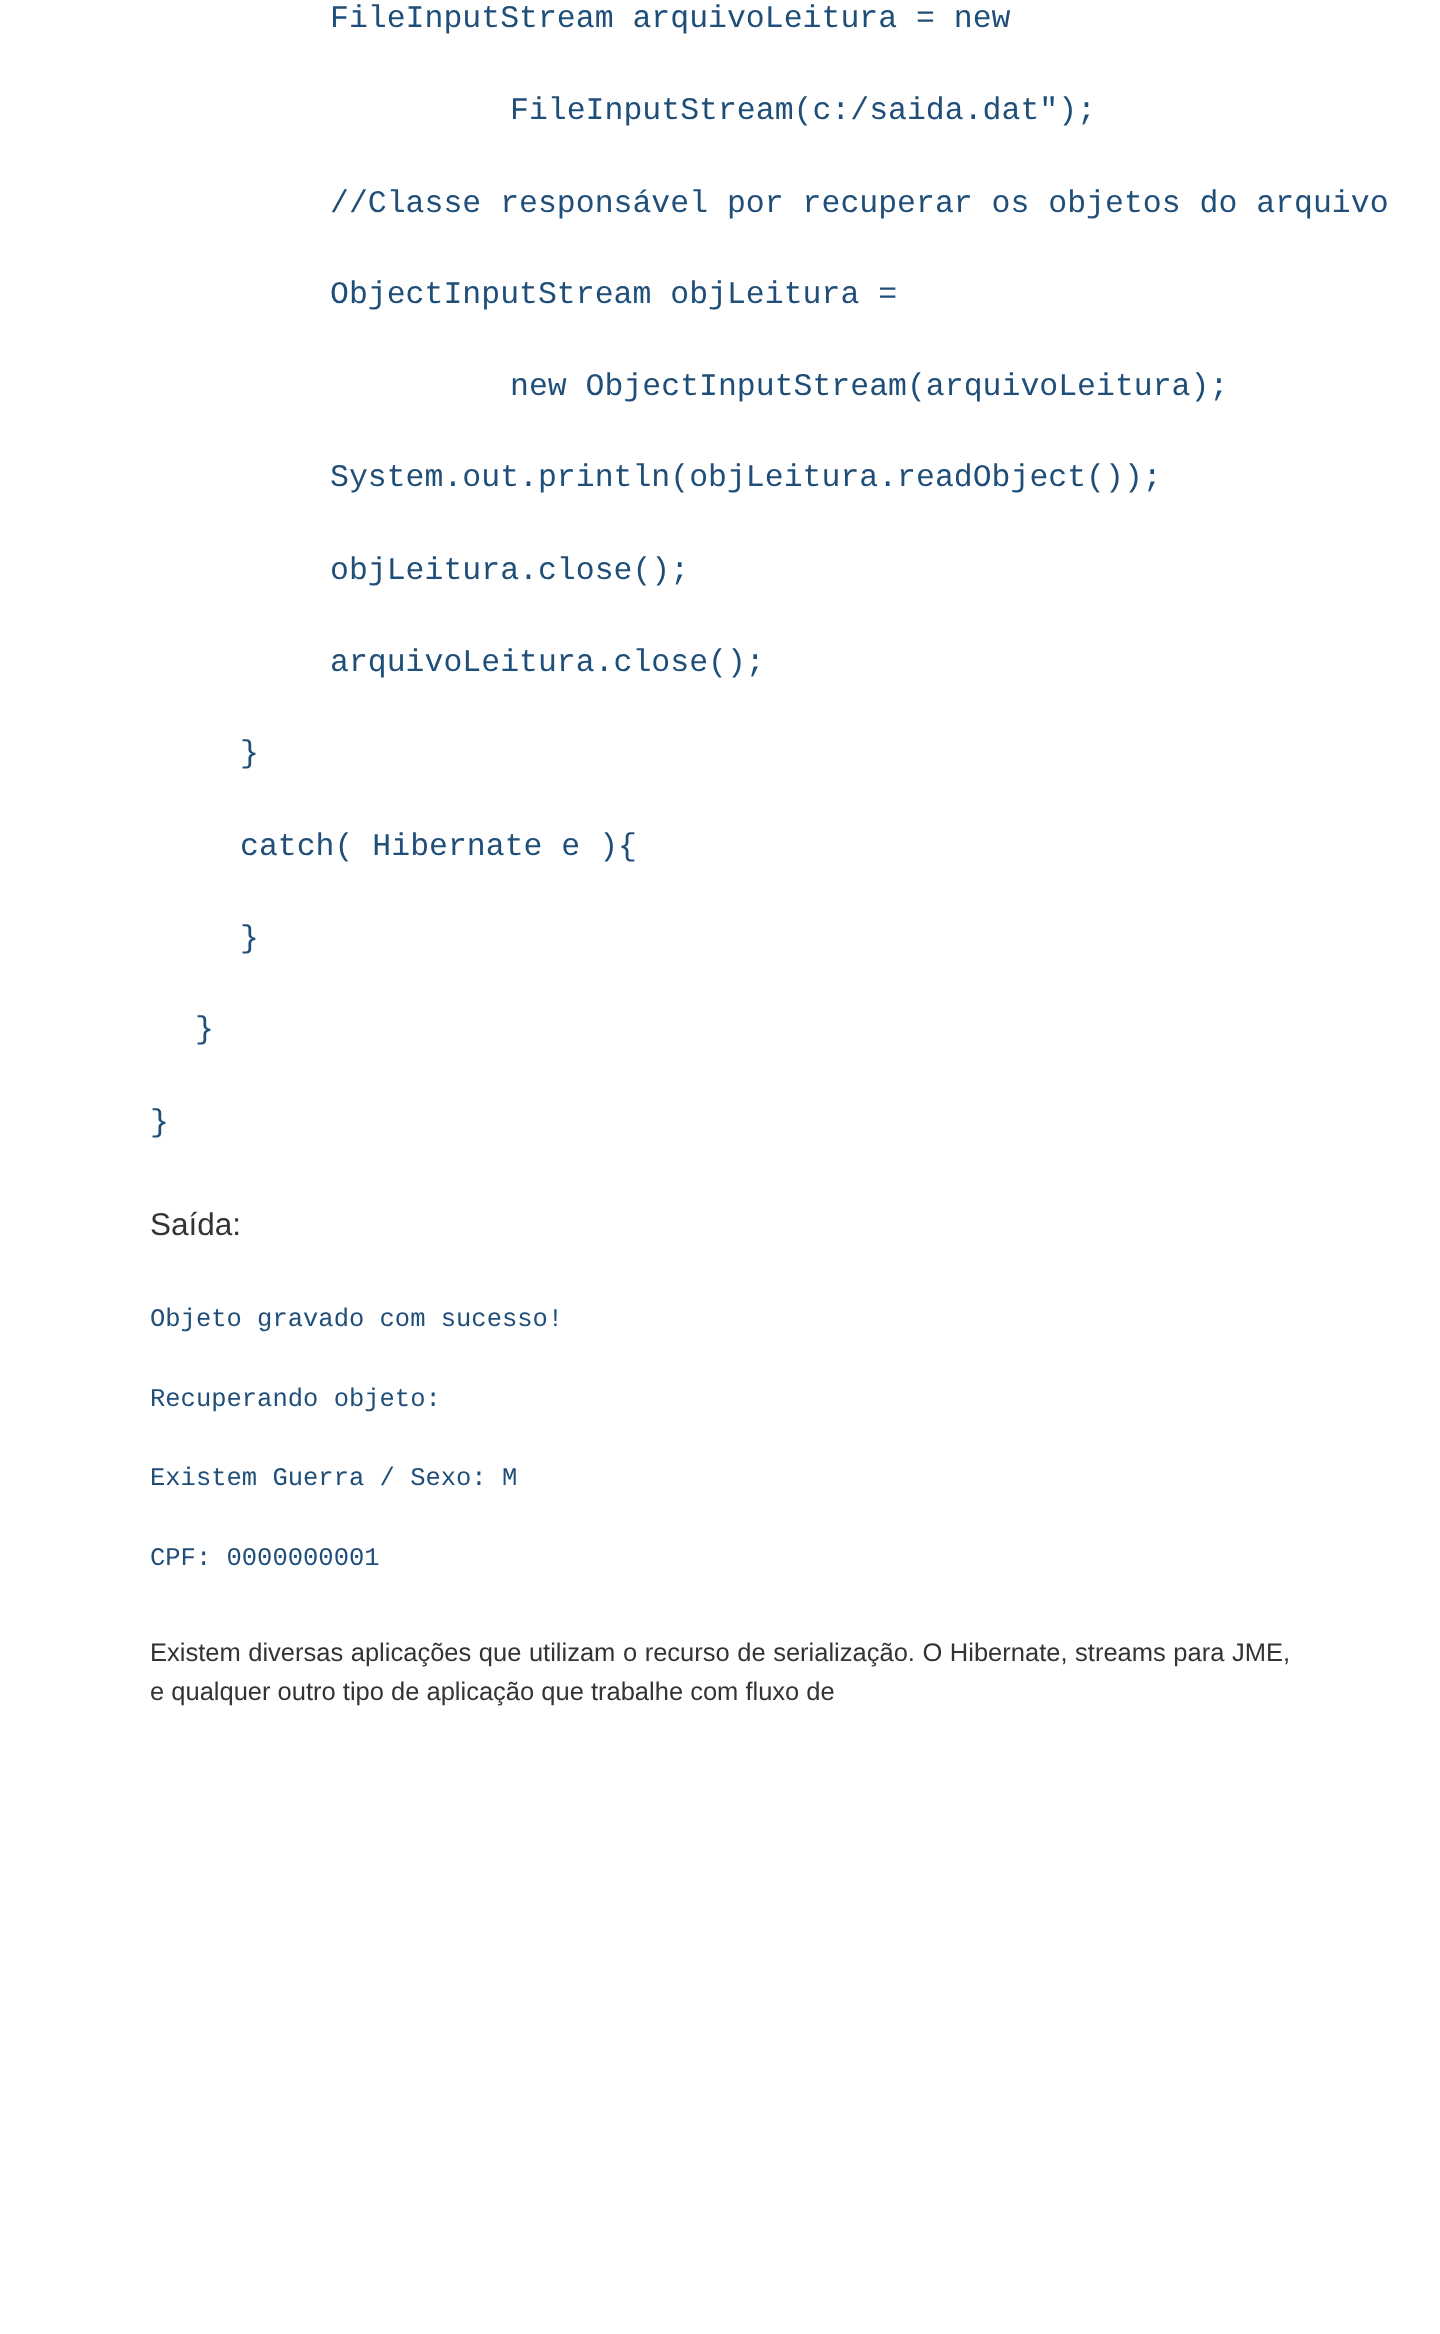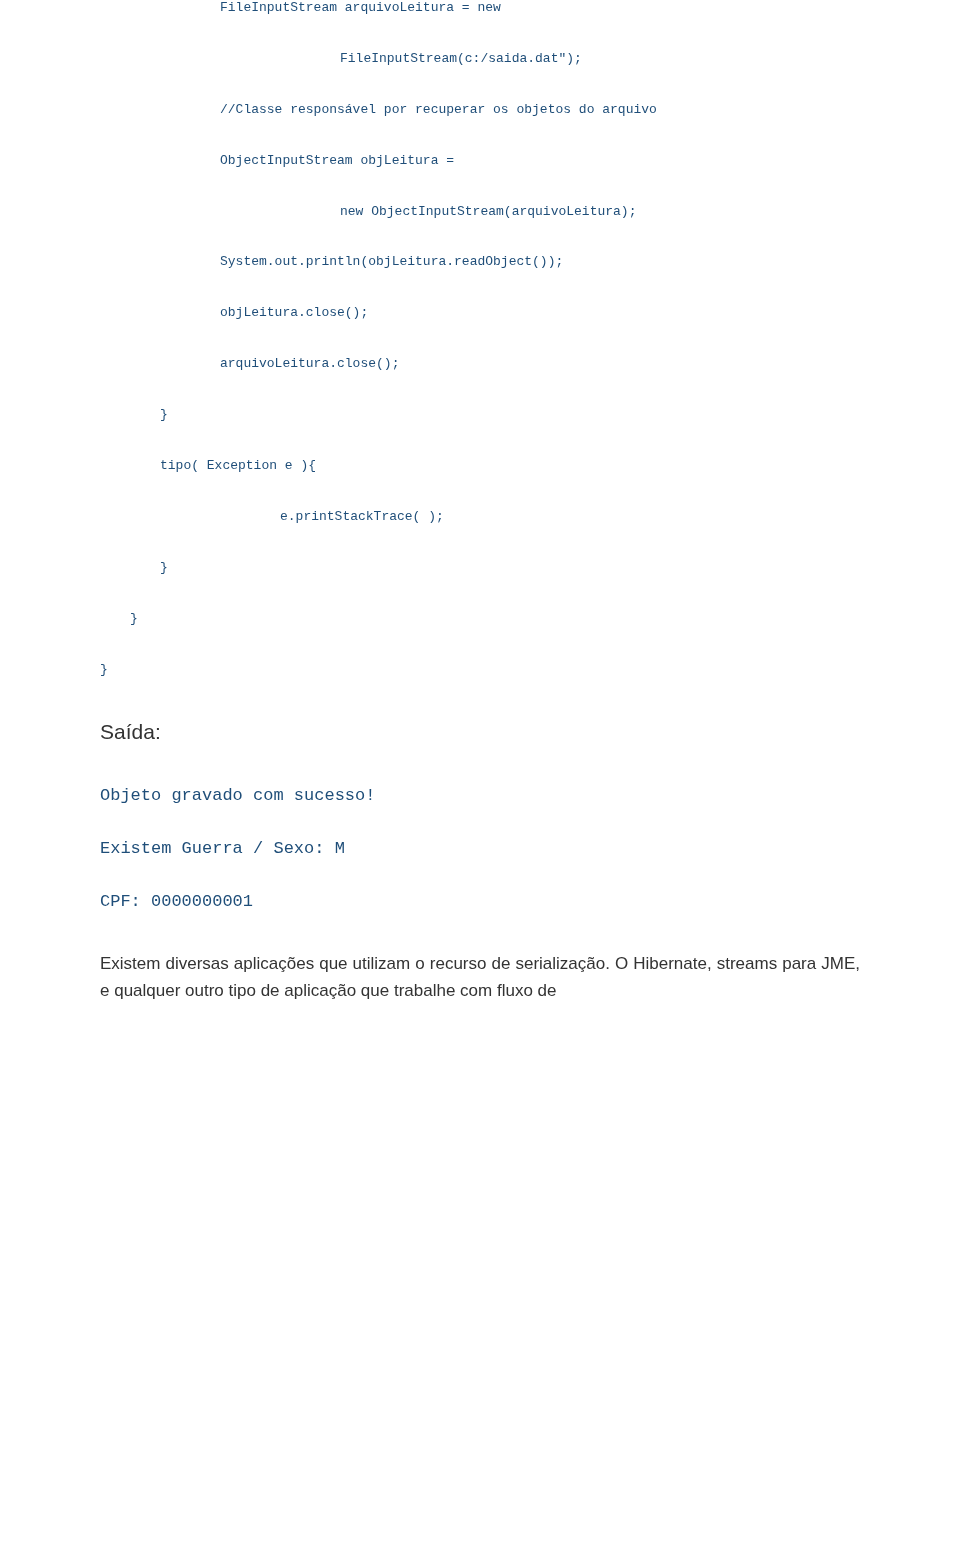--- a/index.html
+++ b/index.html
@@ -8,21 +8,21 @@
     background: #ffffff;
     font-family: Calibri, Arial, sans-serif;
     width: 960px;
   }
   .page {
     padding: 0 100px 40px 100px;
   }
   .code-line {
     font-family: "Courier New", Courier, monospace;
     color: #1f4e79;
-    font-size: 13px;
+    font-size: 21px;
     line-height: 1.3;
     margin: 0;
     padding: 0;
     white-space: pre;
   }
   .code-block {
     margin-bottom: 34px;
   }
   .indent1 { padding-left: 0px; }
   .indent2 { padding-left: 60px; }
@@ -79,36 +79,34 @@
   <div class="code-block">
     <div class="code-line indent3">objLeitura.close();</div>
   </div>
   <div class="code-block">
     <div class="code-line indent3">arquivoLeitura.close();</div>
   </div>
   <div class="code-block">
     <div class="code-line indent2">}</div>
   </div>
   <div class="code-block">
-    <div class="code-line indent2">tipo( Exception e ){</div>
-  </div>
-  <div class="code-block">
-    <div class="code-line indent4">e.printStackTrace( );</div>
+    <div class="code-line indent2">catch( Hibernate e ){</div>
   </div>
   <div class="code-block">
     <div class="code-line indent2">}</div>
   </div>
   <div class="code-block">
     <div class="code-line indent1" style="padding-left:30px">}</div>
   </div>
   <div class="code-block">
     <div class="code-line indent1">}</div>
   </div>
 
   <div class="section-label">Saída:</div>
 
   <div class="bold-code">Objeto gravado com sucesso!</div>
+  <div class="bold-code">Recuperando objeto:</div>
   <div class="bold-code">Existem Guerra / Sexo: M</div>
   <div class="bold-code">CPF: 0000000001</div>
 
   <div class="body-text">Existem diversas aplicações que utilizam o recurso de serialização. O Hibernate, streams para JME, e qualquer outro tipo de aplicação que trabalhe com fluxo de</div>
 
 </div>
 
 </body></html>

